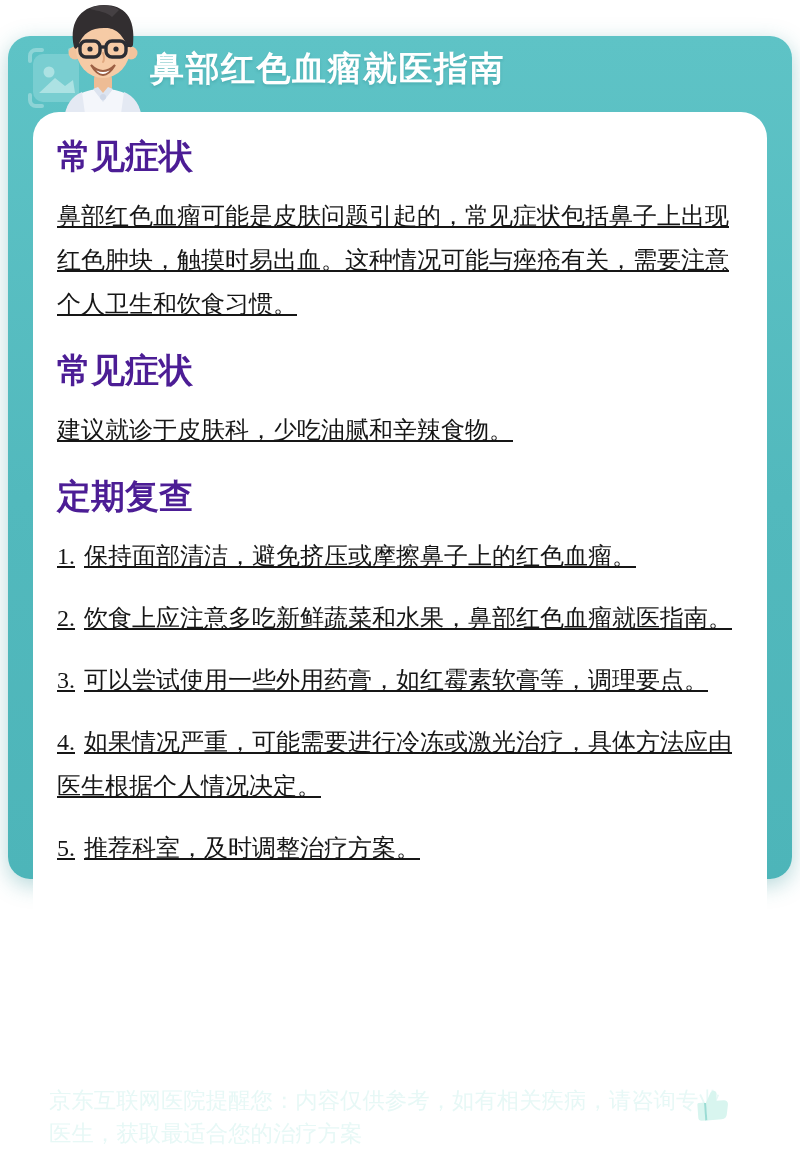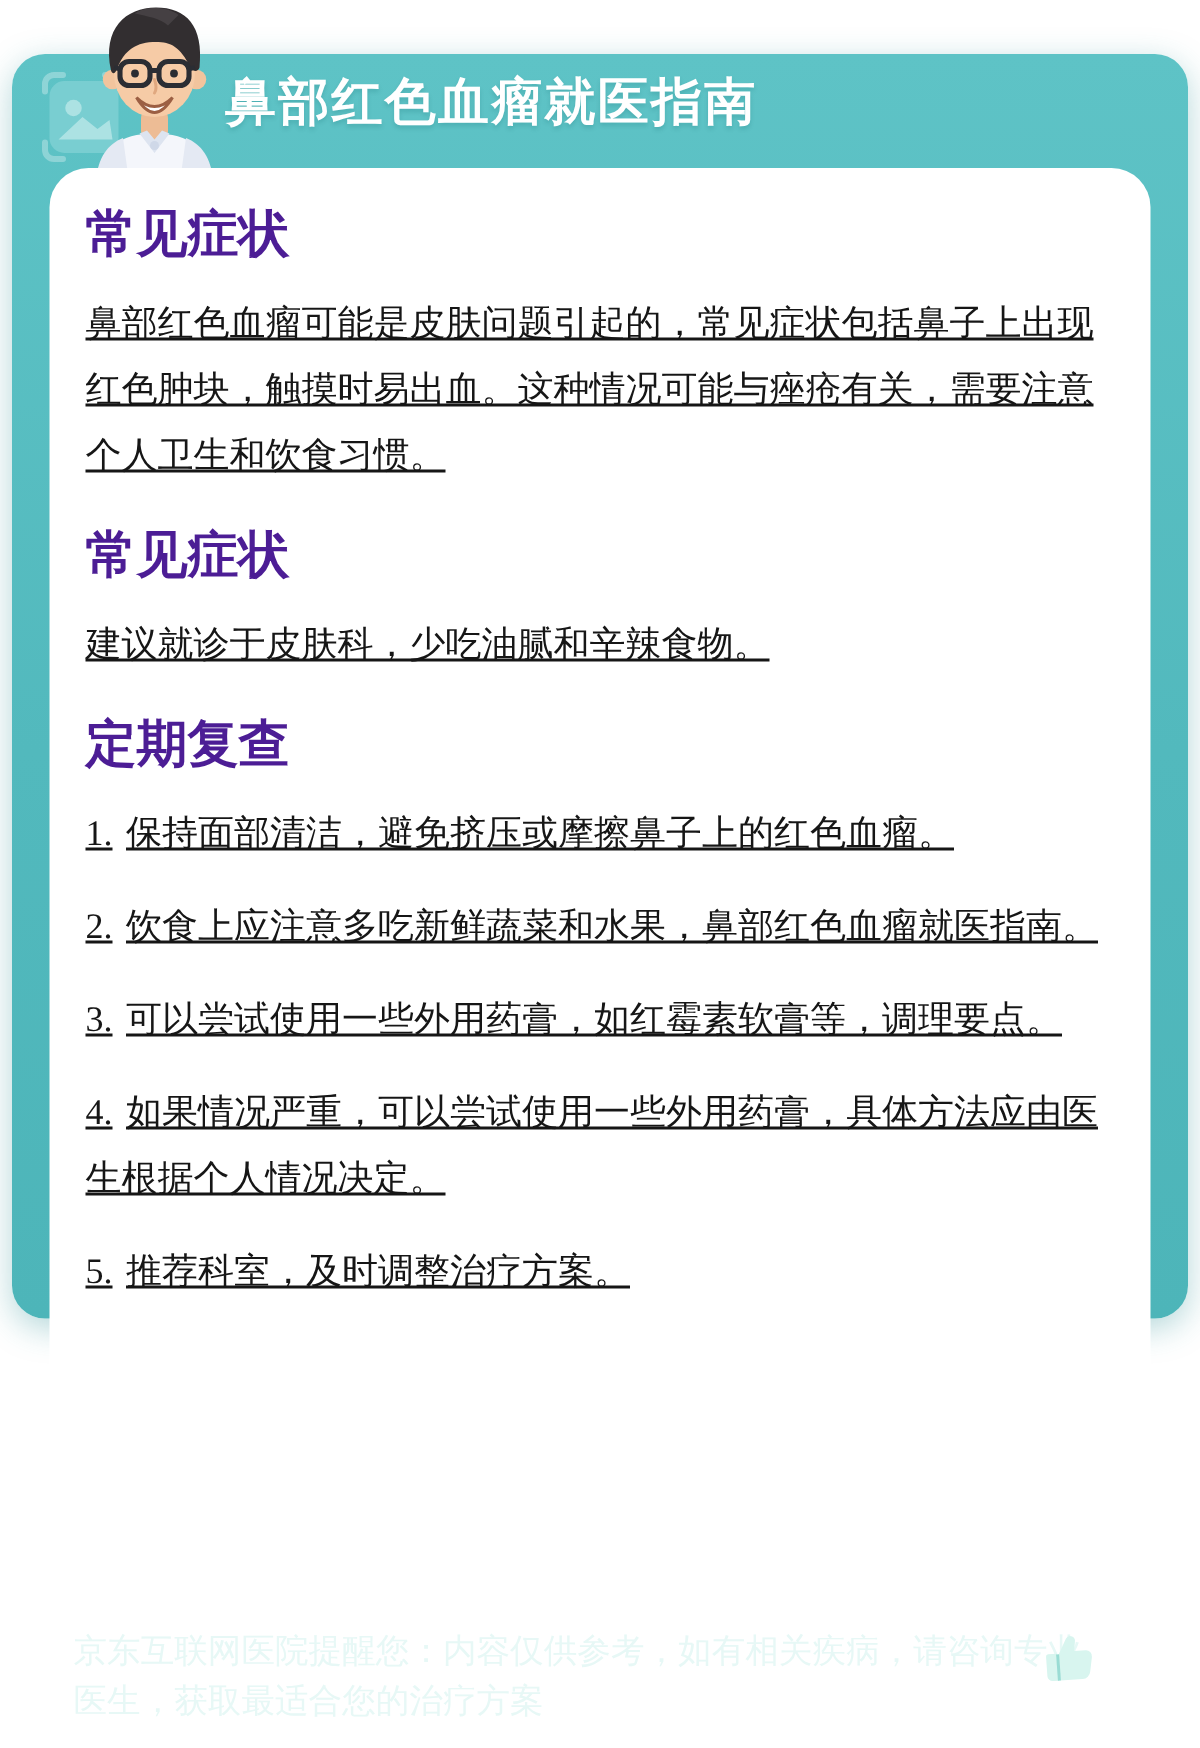--- a/index.html
+++ b/index.html
@@ -140,21 +140,21 @@
     <p>鼻部红色血瘤可能是皮肤问题引起的，常见症状包括鼻子上出现红色肿块，触摸时易出血。这种情况可能与痤疮有关，需要注意个人卫生和饮食习惯。</p>
 
     <h2>常见症状</h2>
     <p>建议就诊于皮肤科，少吃油腻和辛辣食物。</p>
 
     <h2>定期复查</h2>
 
     <p><span class="num">1.</span><span>保持面部清洁，避免挤压或摩擦鼻子上的红色血瘤。</span></p>
     <p><span class="num">2.</span><span>饮食上应注意多吃新鲜蔬菜和水果，鼻部红色血瘤就医指南。</span></p>
     <p><span class="num">3.</span><span>可以尝试使用一些外用药膏，如红霉素软膏等，调理要点。</span></p>
-    <p><span class="num">4.</span><span>如果情况严重，可以尝试使用一些外用药膏，具体方法应由医生根据个人情况决定。</span></p>
+    <p><span class="num">4.</span><span>如果情况严重，可能需要进行冷冻或激光治疗，具体方法应由医生根据个人情况决定。</span></p>
     <p><span class="num">5.</span><span>推荐科室，及时调整治疗方案。</span></p>
   </div>
 
   <div class="disclaimer-footer">
     <span class="info-icon">!</span>
     <p class="disclaimer-text">京东互联网医院提醒您：内容仅供参考，如有相关疾病，请咨询专业医生，获取最适合您的治疗方案</p>
     <button class="thumbs-up-button" aria-label="like">
       <svg width="40" height="40" viewBox="0 0 40 40">
         <g transform="rotate(-4 20 20)">
           <path d="M7 16 h6 v18 h-4 a3.5 3.5 0 0 1 -3.5 -3.5 v-13 a1.5 1.5 0 0 1 1.5 -1.5 z" fill="#d8f5ef"></path>

